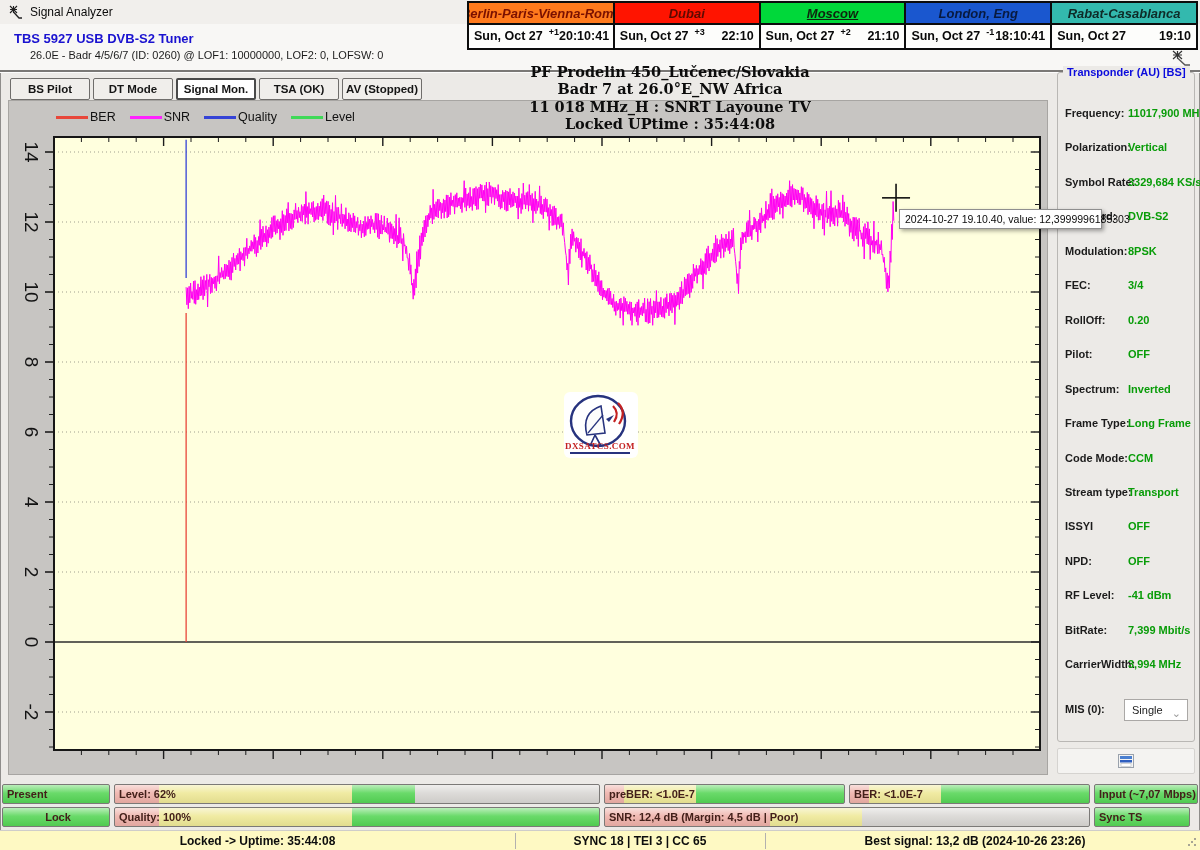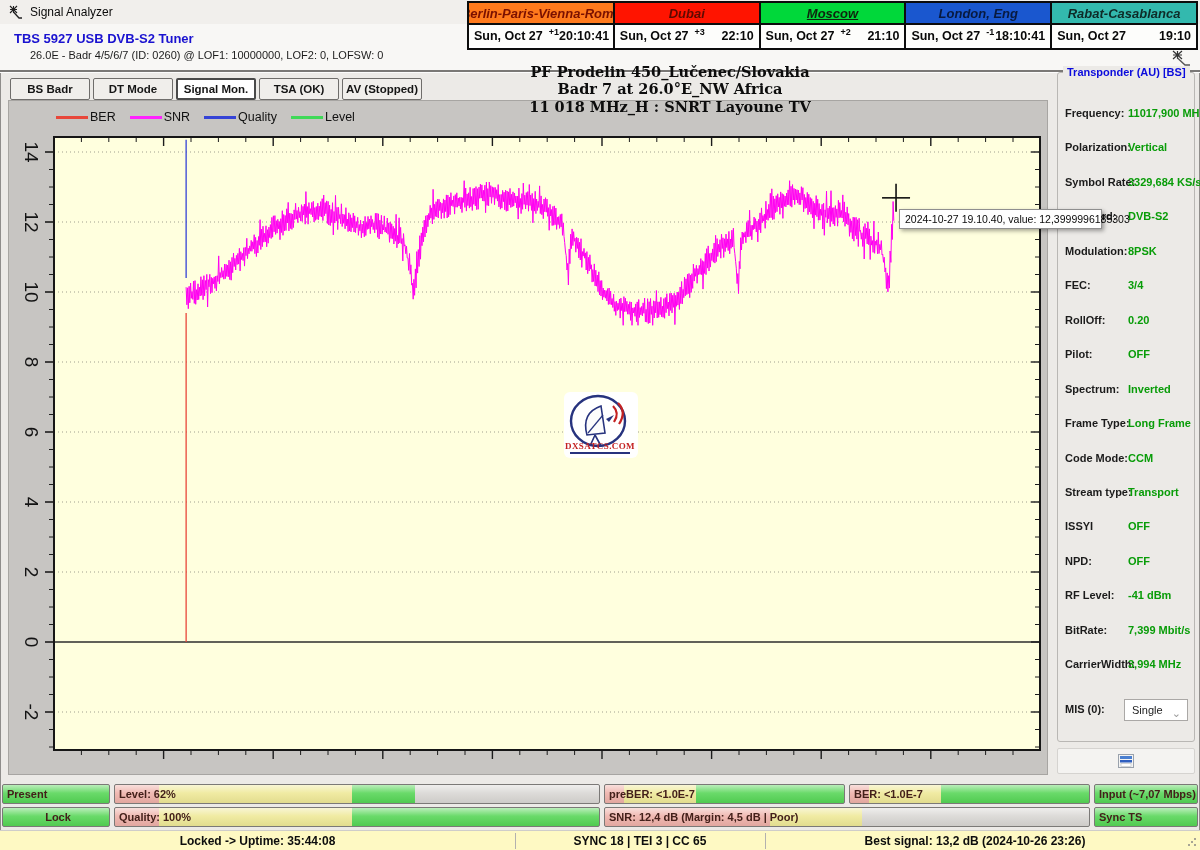--- a/index.html
+++ b/index.html
@@ -130,32 +130,33 @@
     <div class="clock-city" style="background: rgb(51, 185, 174); color: rgb(14, 43, 40);">Rabat-Casablanca</div>
     <div class="clock-time-row">
       <span class="clock-date">Sun, Oct 27</span>
       <span class="clock-offset"></span>
       <span class="clock-time">19:10</span>
     </div>
   </div>
 </div>
 
 <div class="tabs">
-  <div class="tab">BS Badr</div>
+  <div class="tab">BS Pilot</div>
   <div class="tab">DT Mode</div>
   <div class="tab active">Signal Mon.</div>
   <div class="tab">TSA (OK)</div>
   <div class="tab">AV (Stopped)</div>
 </div>
 
 <div class="chart-panel"></div>
 <div class="chart-title">
   <div>PF Prodelin 450_Lučenec/Slovakia</div>
   <div>Badr 7 at 26.0°E_NW Africa</div>
   <div>11 018 MHz_H : SNRT Layoune TV</div>
+  <div>Locked UPtime : 35:44:08</div>
 </div>
 <div class="legend">
   <div class="legend-item">
     <span class="legend-swatch" style="background: rgb(232, 71, 58);"></span>
     <span class="legend-label">BER</span>
   </div>
   <div class="legend-item">
     <span class="legend-swatch" style="background: rgb(255, 34, 255);"></span>
     <span class="legend-label">SNR</span>
   </div>
@@ -456,21 +457,21 @@
 </div>
 <div class="bar-cell row2" style="left: 2px; width: 108px; background: linear-gradient(rgba(255, 255, 255, 0.6), rgba(255, 255, 255, 0.12) 45%, rgba(0, 0, 0, 0.05)), linear-gradient(90deg, rgb(85, 213, 85) 0%, rgb(85, 213, 85) 100%); text-align: center;">
   <div class="bar-label">Lock</div>
 </div>
 <div class="bar-cell row2" style="left: 114px; width: 486px; background: linear-gradient(rgba(255, 255, 255, 0.6), rgba(255, 255, 255, 0.12) 45%, rgba(0, 0, 0, 0.05)), linear-gradient(90deg, rgb(238, 176, 168) 0%, rgb(238, 176, 168) 9%, rgb(238, 232, 150) 9%, rgb(238, 232, 150) 49%, rgb(85, 213, 85) 49%, rgb(85, 213, 85) 100%);">
   <div class="bar-label">Quality: 100%</div>
 </div>
 <div class="bar-cell row2" style="left: 604px; width: 486px; background: linear-gradient(rgba(255, 255, 255, 0.6), rgba(255, 255, 255, 0.12) 45%, rgba(0, 0, 0, 0.05)), linear-gradient(90deg, rgb(238, 176, 168) 0%, rgb(238, 176, 168) 34%, rgb(238, 232, 150) 34%, rgb(238, 232, 150) 53%, rgb(216, 214, 211) 53%, rgb(216, 214, 211) 100%);">
   <div class="bar-label">SNR: 12,4 dB (Margin: 4,5 dB | Poor)</div>
 </div>
-<div class="bar-cell row2" style="left: 1094px; width: 104px; background: linear-gradient(rgba(255, 255, 255, 0.6), rgba(255, 255, 255, 0.12) 45%, rgba(0, 0, 0, 0.05)), linear-gradient(90deg, rgb(85, 213, 85) 0%, rgb(85, 213, 85) 100%);">
+<div class="bar-cell row2" style="left: 1094px; width: 96px; background: linear-gradient(rgba(255, 255, 255, 0.6), rgba(255, 255, 255, 0.12) 45%, rgba(0, 0, 0, 0.05)), linear-gradient(90deg, rgb(85, 213, 85) 0%, rgb(85, 213, 85) 100%);">
   <div class="bar-label">Sync TS</div>
 </div>
 
 <div class="statusbar">
   <div class="status-section" style="left:0;width:515px;">Locked -&gt; Uptime: 35:44:08</div>
   <div class="status-divider" style="left:515px;"></div>
   <div class="status-section" style="left:515px;width:250px;">SYNC 18 | TEI 3 | CC 65</div>
   <div class="status-divider" style="left:765px;"></div>
   <div class="status-section" style="left:765px;width:420px;">Best signal: 13,2 dB (2024-10-26 23:26)</div>
   <svg class="grip" width="12" height="12">

